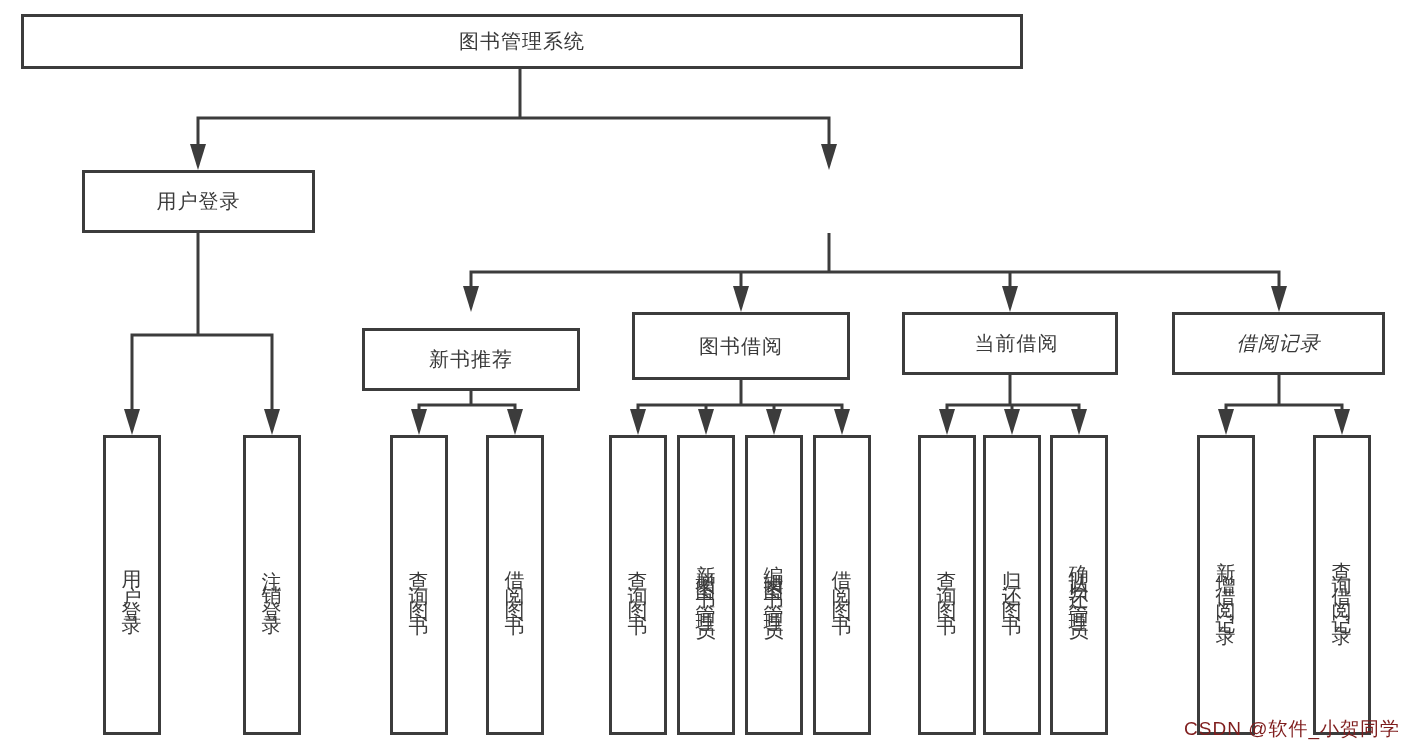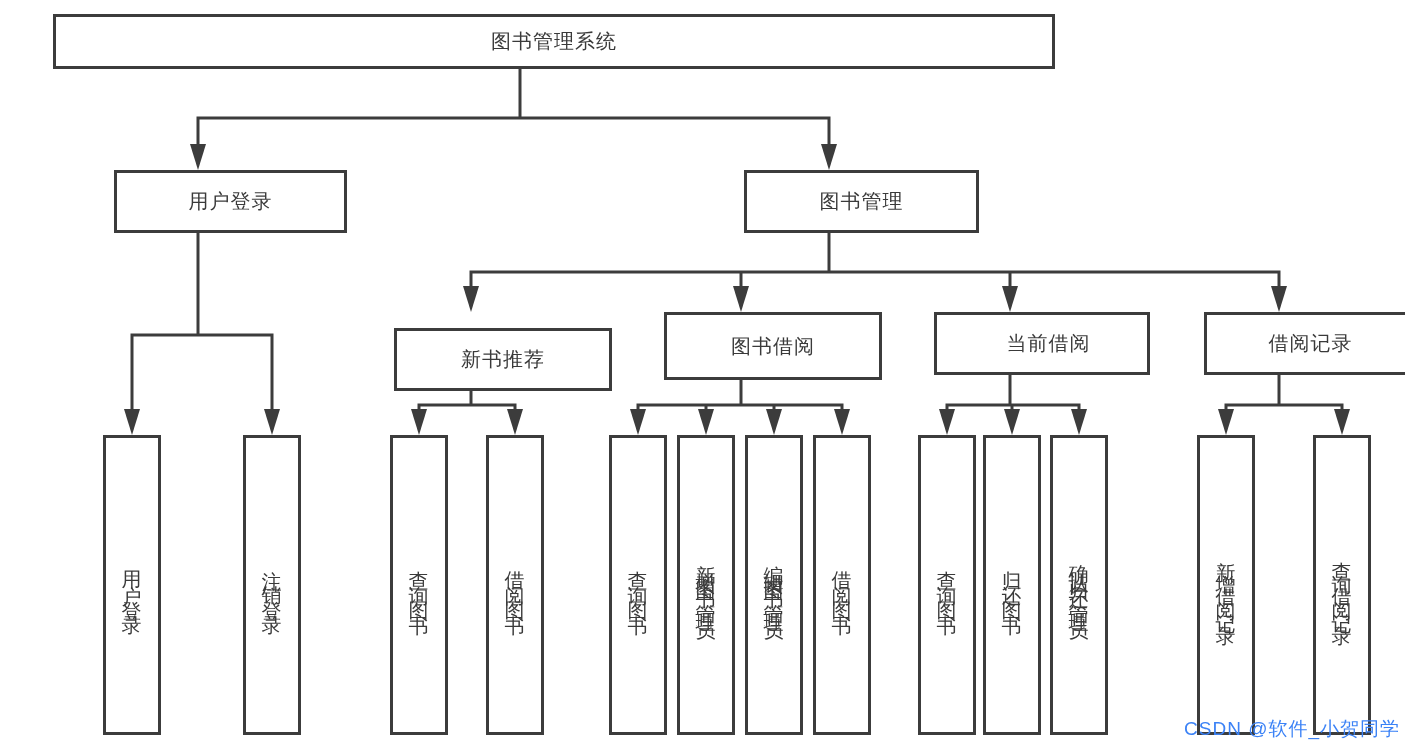--- a/index.html
+++ b/index.html
@@ -21,21 +21,20 @@
     position: absolute;
     box-sizing: border-box;
     border: 3px solid #3c3c3c;
     background: #ffffff;
     display: flex;
     align-items: center;
     justify-content: center;
     font-size: 20px;
     letter-spacing: 1px;
     color: #3a3a3a;
-    margin-left: 32px;
   }
   .leaf {
     position: absolute;
     box-sizing: border-box;
     border: 3px solid #3c3c3c;
     background: #ffffff;
     width: 58px;
     height: 300px;
     top: 435px;
     display: flex;
@@ -50,21 +49,21 @@
     color: #3a3a3a;
     white-space: nowrap;
   }
   .leaf.mid .vtext { letter-spacing: 13px; }
   .leaf.long .vtext { letter-spacing: 8px; }
   .watermark {
     position: absolute;
     right: 5px;
     bottom: 5px;
     font-size: 19px;
-    color: #3b82f6;
+    color: #7f1d1d;
     letter-spacing: 1px;
     z-index: 5;
     background: transparent;
   }
 </style>
 </head>
 <body>
 
 <div class="canvas">
 
@@ -118,26 +117,25 @@
       <polygon points="1004,409 1020,409 1012,435"></polygon>
       <polygon points="1071,409 1087,409 1079,435"></polygon>
       <polygon points="1218,409 1234,409 1226,435"></polygon>
       <polygon points="1334,409 1350,409 1342,435"></polygon>
     </g>
   </svg>
 
   <div class="node" style="left:21px; top:14px; width:1002px; height:55px;">图书管理系统</div>
 
   <div class="node" style="left:82px; top:170px; width:233px; height:63px;">用户登录</div>
-  <div class="node" style="left:712px; top:170px; width:235px; height:63px;">图书管理</div>
 
   <div class="node" style="left:362px; top:328px; width:218px; height:63px;">新书推荐</div>
   <div class="node" style="left:632px; top:312px; width:218px; height:68px;">图书借阅</div>
   <div class="node" style="left:902px; top:312px; width:216px; height:63px;padding-left:13px;">当前借阅</div>
-  <div class="node" style="left:1172px; top:312px; width:213px; height:63px;">借阅记录</div>
+  <div class="node" style="left:1172px; top:312px; width:213px; height:63px;font-style:italic;">借阅记录</div>
 
   <div class="leaf" style="left:103px;">
     <span class="vtext">用户登录</span>
   </div>
   <div class="leaf" style="left:243px;">
     <span class="vtext">注销登录</span>
   </div>
 
   <div class="leaf" style="left:390px;">
     <span class="vtext">查询图书</span>

